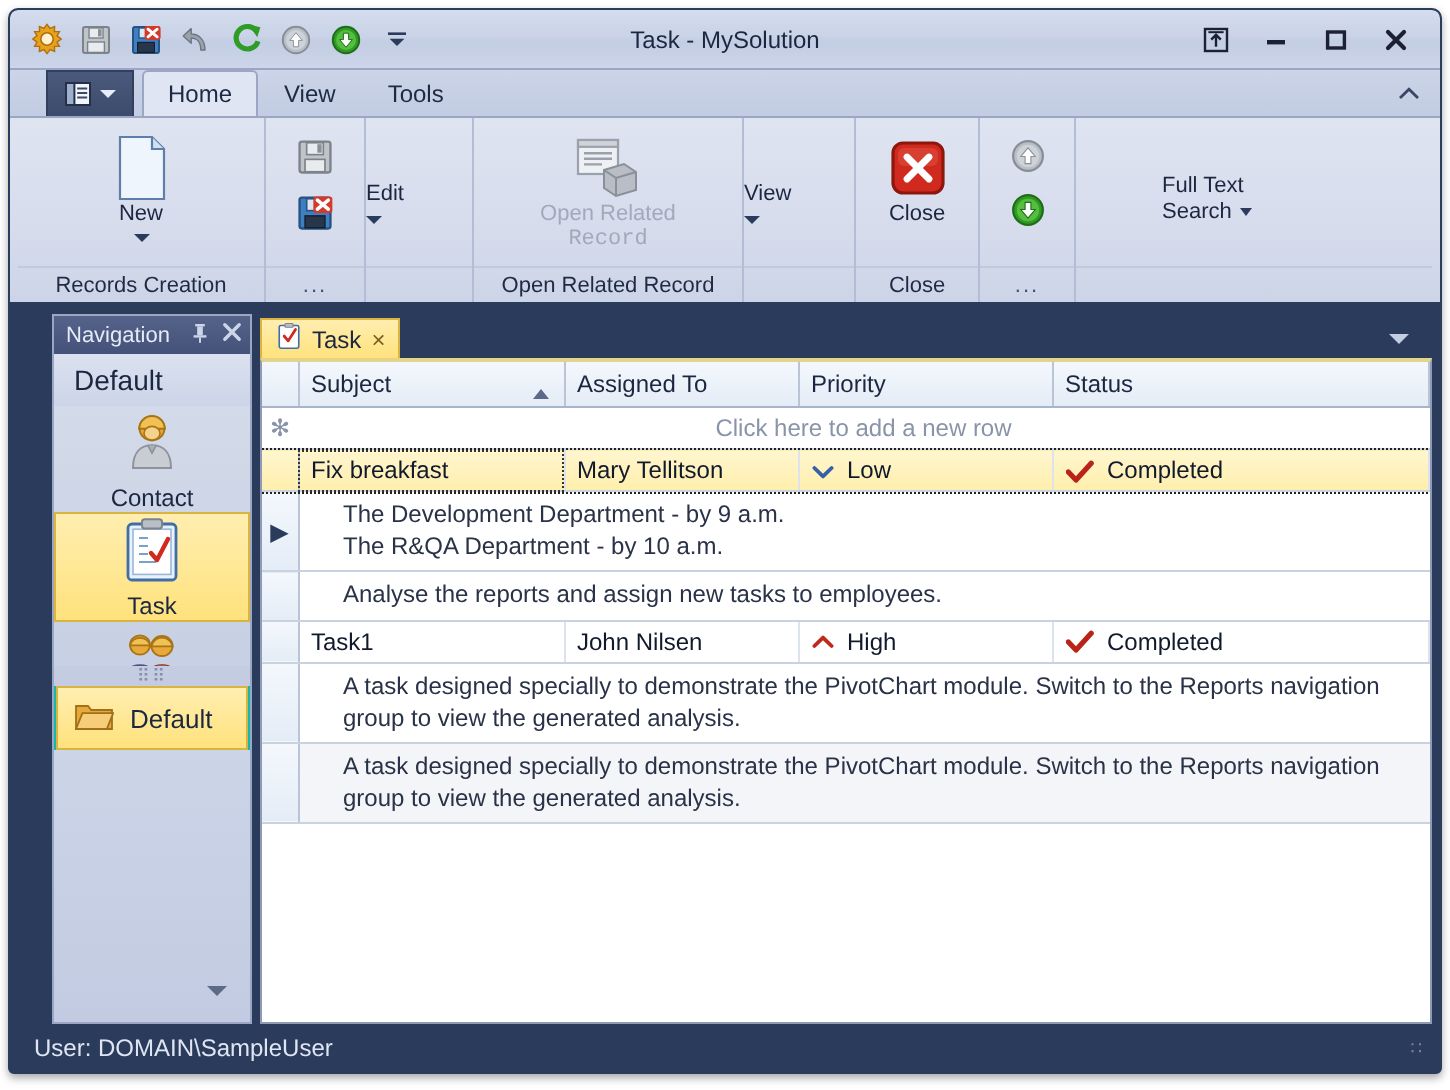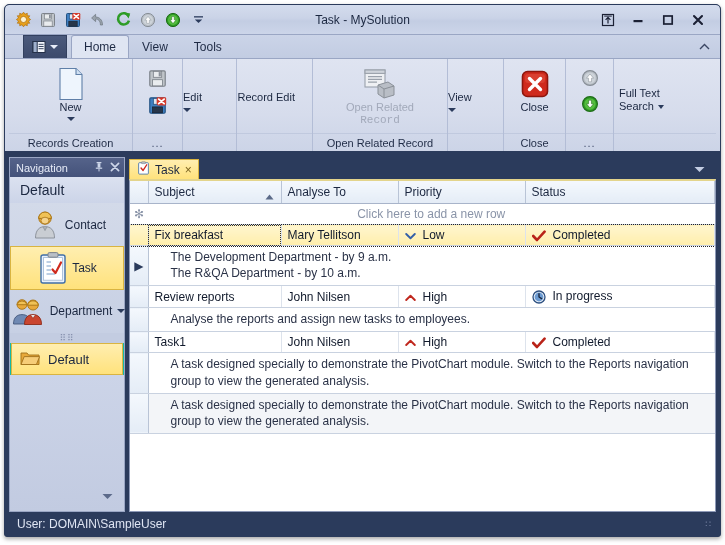--- a/index.html
+++ b/index.html
@@ -155,25 +155,26 @@
     flex: 1;
     display: flex;
     background: #2b3b5c;
     padding: 4px 4px 0 4px;
     gap: 4px;
     min-height: 0;
   }
 
   
   #navpanel {
-    width: 116px;
+    width: 100px;
     display: flex; flex-direction: column;
     background: #14b8a6;
     border: 1px solid #9aa6c4;
     min-height: 0;
+    margin-left: 17px;
   }
   #nav-header {
     height: 19px;
     background: linear-gradient(to bottom, #55638a, #44527a);
     display: flex; align-items: center;
     padding: 0 4px 0 6px;
     color: #e6ebf7; font-size: 11px;
     flex: 0 0 auto;
   }
   #nav-header .hdr-icons { margin-left: auto; display: flex; gap: 6px; align-items: center; }
@@ -183,21 +184,21 @@
     background: linear-gradient(to bottom, #dbe1f0, #ccd4e8);
     flex: 0 0 auto;
   }
   #nav-items {
     flex: 1; min-height: 0;
     background: linear-gradient(to bottom, #d3dae9, #c7d0e4);
     display: flex; flex-direction: column;
   }
   .nav-item {
     height: 75px;
-    display: flex; flex-direction: row; align-items: center; justify-content: center;
+    display: flex; flex-direction: column; align-items: center; justify-content: center;
     gap: 3px;
     font-size: 12px; color: #1b2740;
   }
   .nav-item.selected {
     background: linear-gradient(to bottom, #ffeeb0, #ffe27c);
     border: 1px solid #d9b441;
   }
   .nav-item .nico { height: 36px; display: flex; align-items: center; justify-content: center; }
   .nav-item .nlabel { display: flex; align-items: center; gap: 5px; }
   .nav-splitter {
@@ -471,28 +472,20 @@
     <div class="rb-group" style="width:54px">
       <div class="rb-group-body">
         <div class="mid-btn">
           <span>Edit</span>
           <span class="caret-d" style="margin-top:4px"></span>
         </div>
       </div>
       <div class="rb-group-label">&nbsp;</div>
     </div>
 
-    <div class="rb-group" style="width:76px">
-      <div class="rb-group-body">
-        <div class="mid-btn" style="width:74px">
-          <span>Record Edit</span>
-        </div>
-      </div>
-      <div class="rb-group-label">&nbsp;</div>
-    </div>
 
     <div class="rb-group" style="width:135px">
       <div class="rb-group-body">
         <div class="big-btn disabled" style="width:110px">
           <span class="bico">
             <svg width="34" height="32" viewBox="0 0 34 32">
               <rect x="2" y="2" width="20" height="17" fill="#eef0f3" stroke="#9aa1ab" stroke-width="1.1"></rect>
               <rect x="2" y="2" width="20" height="3.4" fill="#cfd4db" stroke="#9aa1ab" stroke-width="1.1"></rect>
               <path d="M5 8.6 L19 8.6 M5 11.4 L19 11.4 M5 14.2 L14 14.2" stroke="#9aa1ab" stroke-width="1.2"></path>
               <path d="M15 17 L25 14 L31 18 L31 27 L21 30 L15 26 Z" fill="#b9bec6" stroke="#8a9098" stroke-width="1"></path>
@@ -695,21 +688,21 @@
             <tr>
               <th class="ind"></th>
               <th>
                 <span>Subject</span>
                 <span class="sortglyph">
                   <svg width="9" height="6" viewBox="0 0 9 6">
                       <path d="M4.5 0.5 L8.5 5.5 L0.5 5.5 Z" fill="#5b6a88"></path>
                     </svg>
                 </span>
               </th>
-              <th>Analyse To</th>
+              <th>Assigned To</th>
               <th>Priority</th>
               <th>Status</th>
             </tr>
           </thead>
           <tbody>
 
             <tr class="newrow">
               <td class="ind">✻</td>
               <td colspan="4">Click here to add a new row</td>
             </tr>
@@ -734,41 +727,20 @@
               </td>
             </tr>
             <tr>
               <td class="ind arrow">▶</td>
               <td class="detail" colspan="4">
                 <div>The Development Department - by 9 a.m.</div>
                 <div>The R&amp;QA Department - by 10 a.m.</div>
               </td>
             </tr>
 
-            <tr class="datarow">
-              <td class="ind"></td>
-              <td>Review reports</td>
-              <td>John Nilsen</td>
-              <td>
-                <span class="cellicon">
-                  <svg width="11" height="8" viewBox="0 0 11 8">
-                      <path d="M1.2 6 L5.5 1.8 L9.8 6" stroke="#c0281e" stroke-width="1.9" fill="none" stroke-linecap="round" stroke-linejoin="round"></path>
-                    </svg>
-                </span><span>High</span>
-              </td>
-              <td>
-                <span class="cellicon">
-                  <svg width="14" height="14" viewBox="0 0 14 14">
-                    <circle cx="7" cy="7" r="6" fill="#e9f0f8" stroke="#2c4f80" stroke-width="1.3"></circle>
-                    <circle cx="7" cy="7" r="4.4" fill="#6c9bd2"></circle>
-                    <path d="M7 3.6 L7 7 L9.6 8.6" stroke="#16233a" stroke-width="1.3" fill="none" stroke-linecap="round"></path>
-                  </svg>
-                </span><span>In progress</span>
-              </td>
-            </tr>
             <tr>
               <td class="ind"></td>
               <td class="detail" colspan="4">
                 <div>Analyse the reports and assign new tasks to employees.</div>
               </td>
             </tr>
 
             <tr class="datarow">
               <td class="ind"></td>
               <td>Task1</td>

